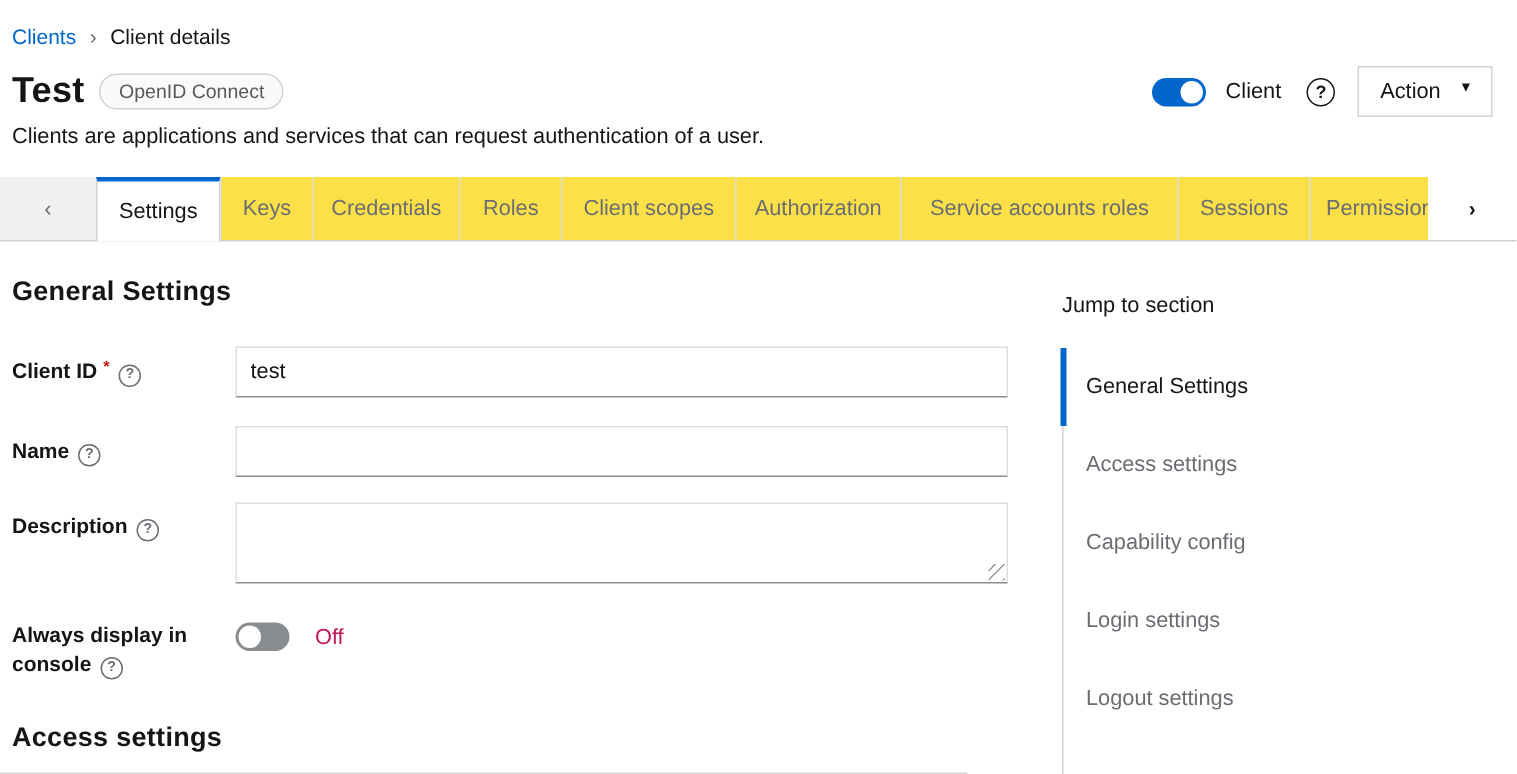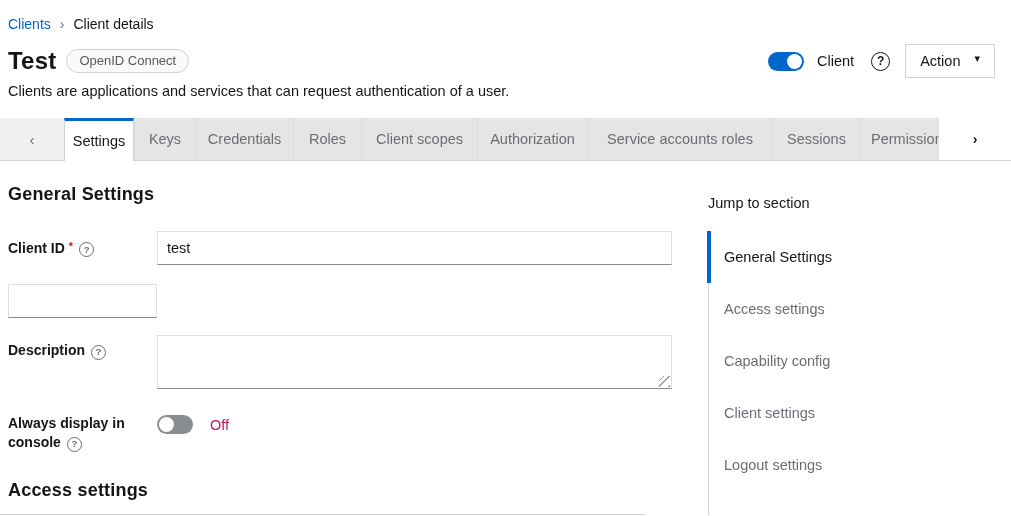--- a/index.html
+++ b/index.html
@@ -47,21 +47,21 @@
 
   .subtitle { padding-left: 8px; margin-top: 5px; font-size: 14.5px; color: #151515; }
 
   
   .tabs { display: flex; margin-top: 19px; height: 43px; border-bottom: 1px solid #d2d2d2; align-items: stretch; }
   .tab-scroll { display: flex; align-items: center; justify-content: center; cursor: pointer; }
   .tab-scroll.left { width: 64px; background: #f0f0f0; color: #6a6e73; font-size: 15px; }
   .tab-scroll.right { flex: 1; background: #fff; color: #151515; font-size: 14px; font-weight: 700; }
   .tab {
     display: flex; align-items: center; justify-content: center;
-    background: #e5e5e5; color: #6a6e73; font-size: 14.5px;
+    background: #fde047; color: #6a6e73; font-size: 14.5px;
     border-left: 1px solid #dcdcdc; white-space: nowrap; overflow: hidden;
     cursor: pointer; flex: none;
   }
   .tab.active {
     background: #fff; color: #151515;
     border-top: 3px solid #0066cc; border-left: 1px solid #d2d2d2; border-right: 1px solid #d2d2d2;
     margin-bottom: -1px;
   }
   .tab.clip { justify-content: flex-start; padding-left: 10px; }
 
@@ -138,21 +138,21 @@
     </button>
   </div>
 </div>
 
 <p class="subtitle">Clients are applications and services that can request authentication of a user.</p>
 
 <div class="tabs">
   <div class="tab-scroll left">
     <span>‹</span>
   </div>
-  <div class="tab active" style="width:70px">Settings</div>
+  <div class="tab active" style="width:83px">Settings</div>
   <div class="tab" style="width:61px">Keys</div>
   <div class="tab" style="width:98px">Credentials</div>
   <div class="tab" style="width:68px">Roles</div>
   <div class="tab" style="width:116px">Client scopes</div>
   <div class="tab" style="width:110px">Authorization</div>
   <div class="tab" style="width:185px">Service accounts roles</div>
   <div class="tab" style="width:88px">Sessions</div>
   <div class="tab clip" style="width:79px">Permissions</div>
   <div class="tab-scroll right">
     <span>›</span>
@@ -165,20 +165,23 @@
     <h2 class="section-heading heading-general">General Settings</h2>
 
     <div class="form-row row-clientid">
       <div class="field-label">
         <span>Client ID</span><span class="required">*</span><span class="help-circle sm">?</span>
       </div>
       <input class="text-input" type="text" value="test" style="">
     </div>
 
     <div class="form-row row-name">
+      <div class="field-label">
+        <span>Name</span><span class="help-circle sm">?</span>
+      </div>
       <input class="text-input" type="text" value="" style="">
     </div>
 
     <div class="form-row row-desc">
       <div class="field-label">
         <span>Description</span><span class="help-circle sm">?</span>
       </div>
       <div class="textarea-wrap">
         <textarea class="text-area" style=""></textarea>
         <span class="resize-handle"></span>
@@ -201,17 +204,17 @@
     <div class="bottom-divider"></div>
 
   </div>
 
   <div class="jump-col">
     <div class="jump-title">Jump to section</div>
     <ul class="jump-list">
       <li class="jump-item active">General Settings</li>
       <li class="jump-item">Access settings</li>
       <li class="jump-item">Capability config</li>
-      <li class="jump-item">Client settings</li>
+      <li class="jump-item">Login settings</li>
       <li class="jump-item">Logout settings</li>
     </ul>
   </div>
 </div>
 
 </body></html>

